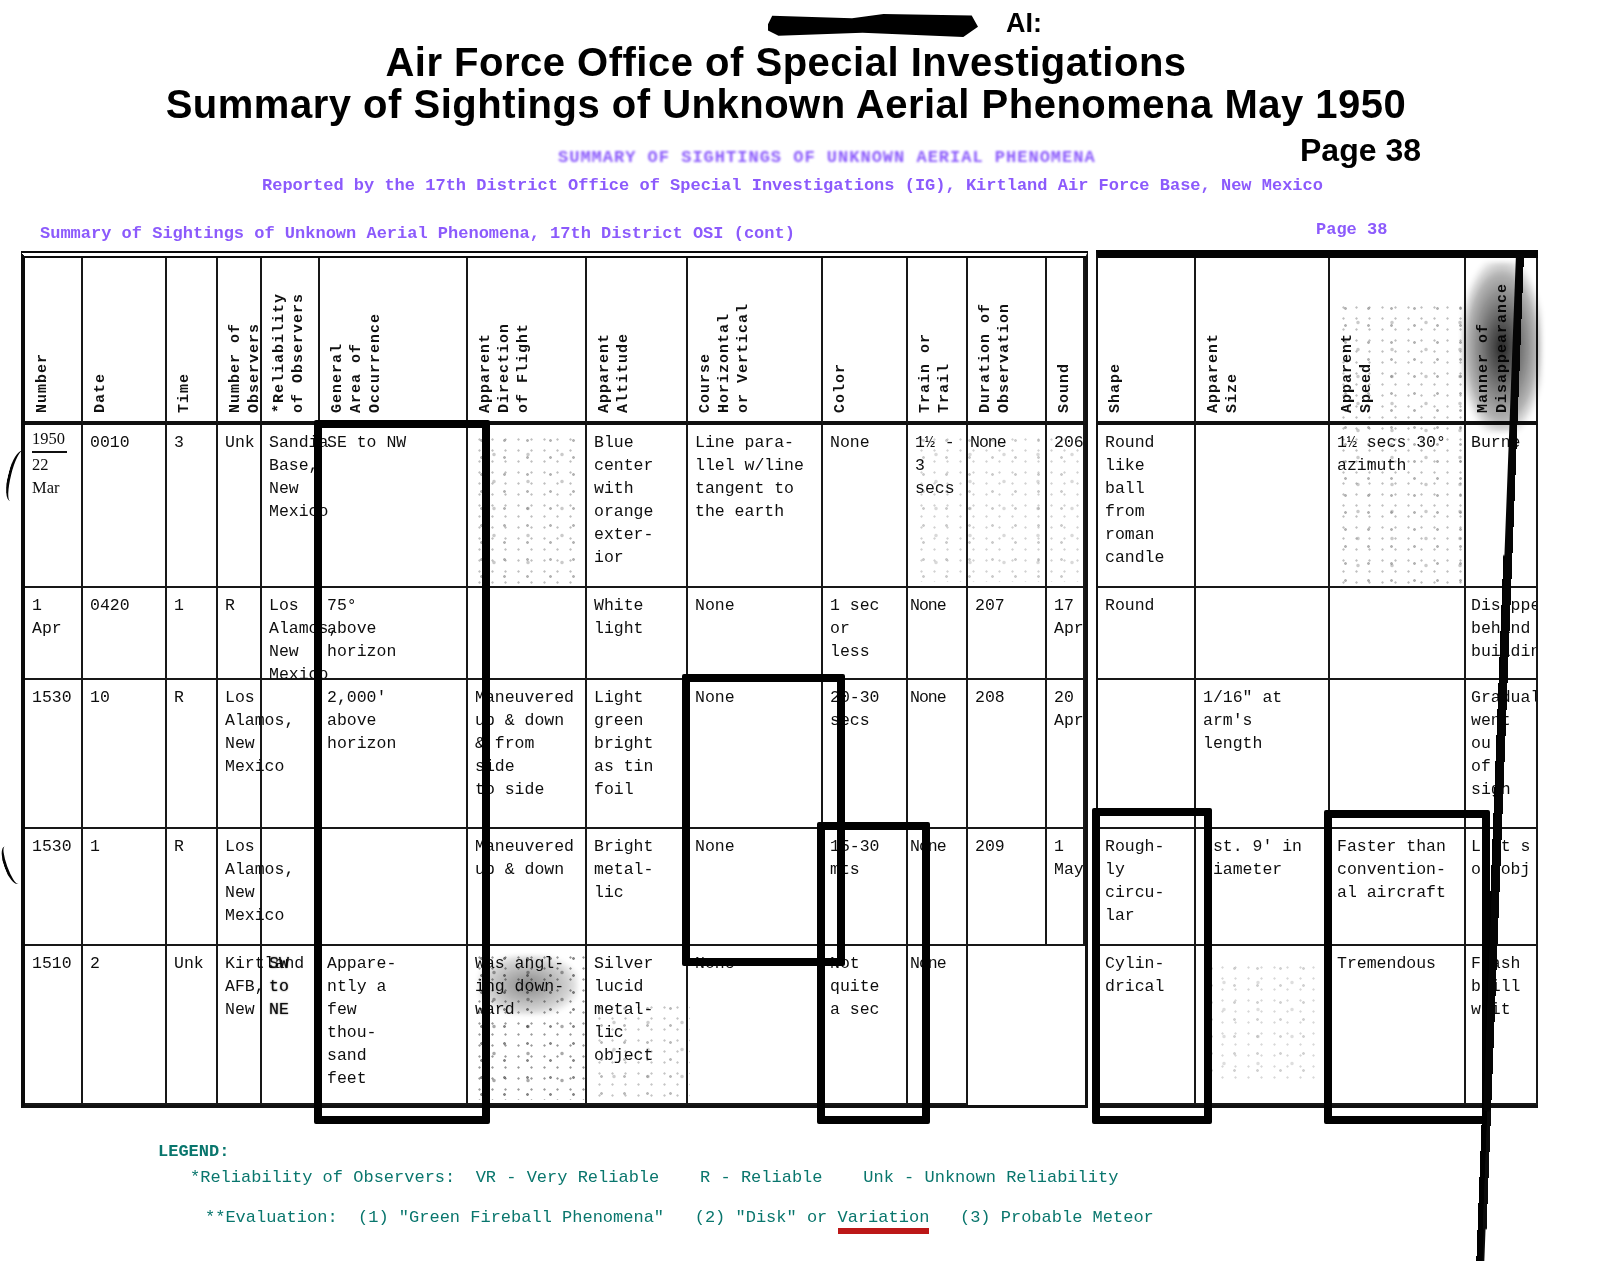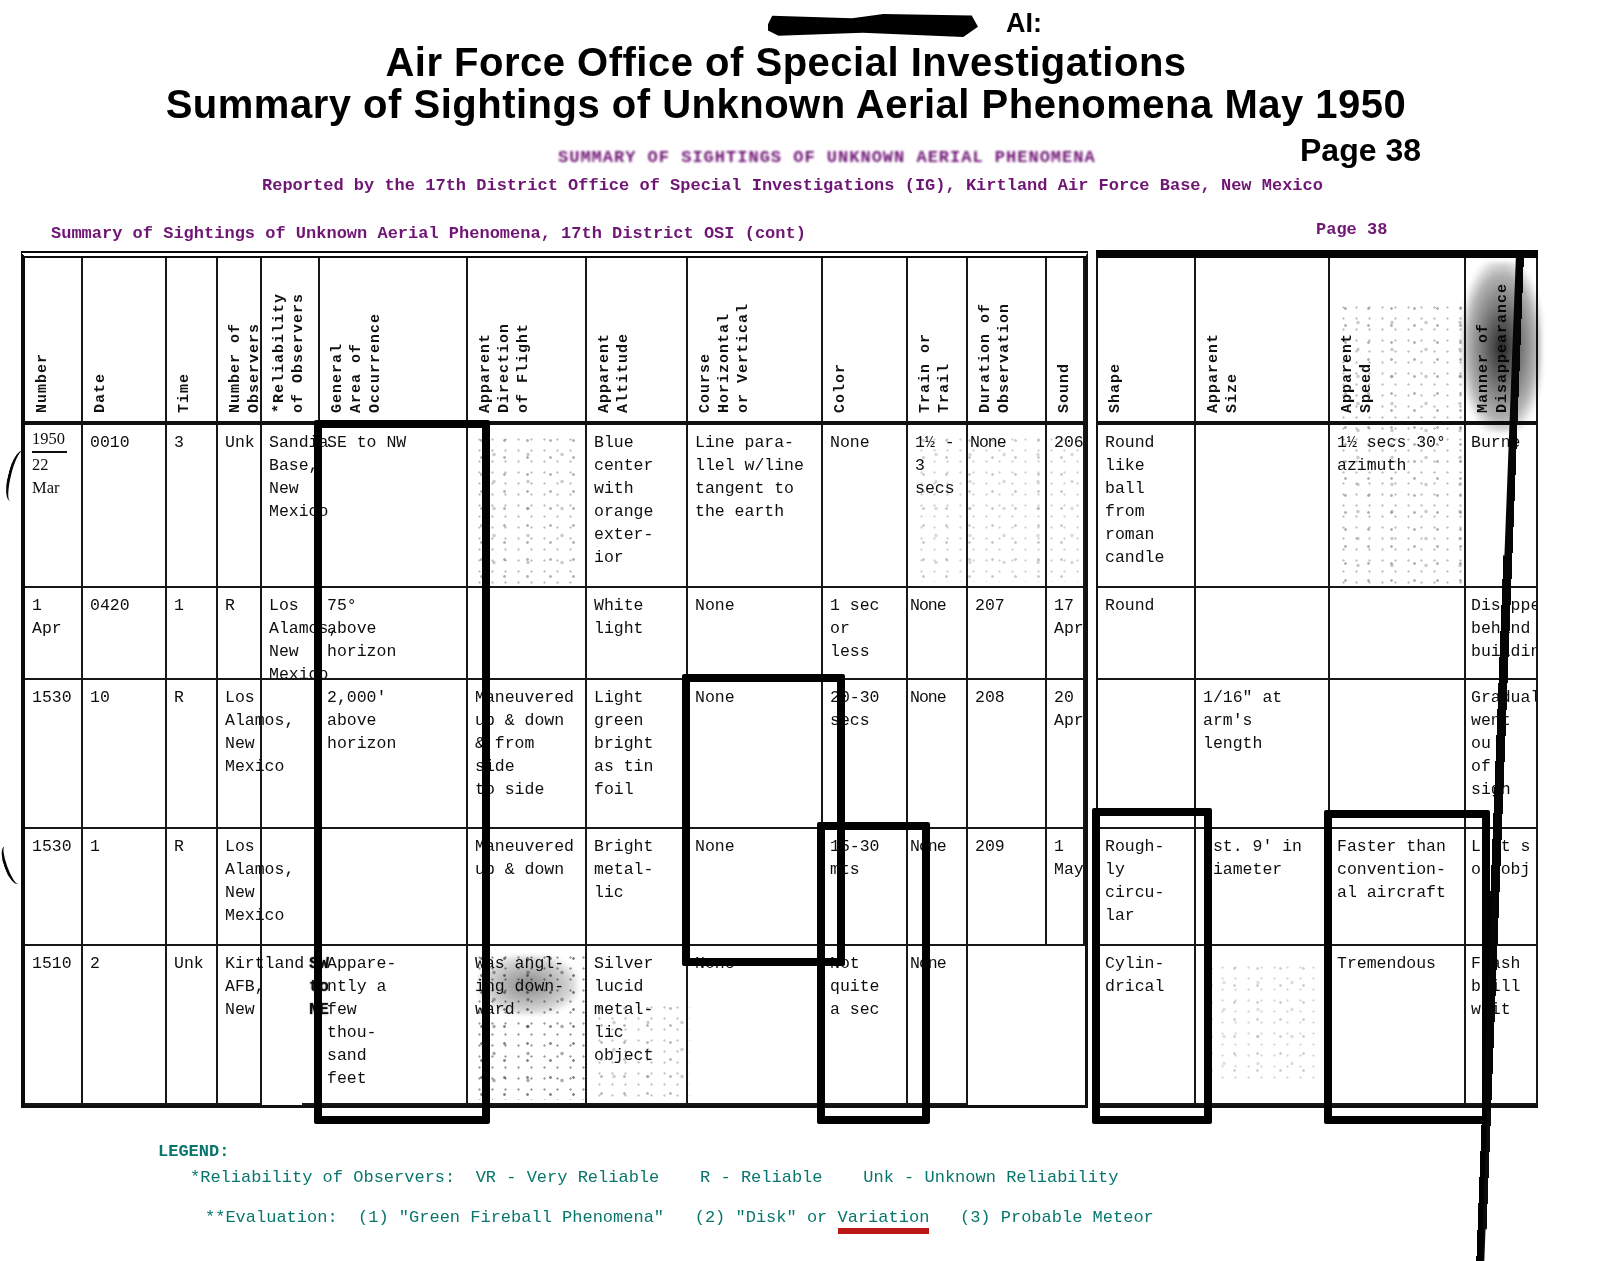--- a/index.html
+++ b/index.html
@@ -4,38 +4,38 @@
 <style>
   html,body{margin:0;padding:0;background:#fff;width:1600px;height:1261px;position:relative;overflow:hidden;
     font-family:"Liberation Mono","DejaVu Sans Mono",monospace;color:#141414;}
   
   .bigtitle{position:absolute;left:0;width:1572px;text-align:center;font-family:"Liberation Sans",sans-serif;
     font-weight:700;font-size:40px;color:#000;letter-spacing:.5px;}
   .pagelabel{position:absolute;left:1300px;top:132px;font-family:"Liberation Sans",sans-serif;
     font-weight:700;font-size:32px;color:#000;}
   
   #scan{position:absolute;inset:0;filter:blur(.35px) contrast(1.05);}
-  .typed{position:absolute;white-space:pre;color:#701a75;}
+  .typed{position:absolute;white-space:pre;color:#8b5cf6;}
   .smeared{font-weight:700;filter:blur(.9px);letter-spacing:1px;}
   
   .grid{position:absolute;display:grid;box-sizing:content-box;background:transparent;}
   #gridL{left:21px;top:251px;border:3px solid #161616;border-top:7px double #111;border-left:4px solid #111;
     grid-template-columns:58px 84px 51px 44px 58px 148px 119px 101px 135px 85px 60px 79px 38px;
     grid-template-rows:167px 163px 92px 149px 117px 159px;}
   #gridR{left:1096px;top:250px;border-top:8px solid #0a0a0a;border-left:2px solid #161616;border-bottom:3px solid #161616;
     grid-template-columns:98px 134px 136px 72px;
     grid-template-rows:167px 163px 92px 149px 117px 159px;}
   .hc,.dc{border-right:2px solid #1d1d1d;border-bottom:2px solid #1d1d1d;position:relative;box-sizing:border-box;}
   .hc{display:flex;align-items:flex-end;justify-content:flex-start;padding:4px 2px 8px 8px;border-bottom:4px solid #151515;}
   .vt{writing-mode:vertical-rl;transform:rotate(180deg);white-space:pre-line;
     font:600 15px/19px "Liberation Mono","DejaVu Sans Mono",monospace;letter-spacing:1px;color:#161616;}
   .dc{padding:6px 3px 4px 7px;font-size:16.5px;line-height:23px;white-space:pre-line;color:#131313;overflow:visible;}
   .manner{overflow:hidden;padding-left:5px;}
   .tight{padding-left:2px;letter-spacing:-1px;}
-  .heavy{font-weight:700;filter:blur(.5px);text-shadow:0 0 1.5px rgba(0,0,0,.8);margin-left:40px;}
+  .heavy{font-weight:400;filter:blur(.5px);text-shadow:0 0 1.5px rgba(0,0,0,.8);}
   .yr{display:block;width:max-content;border-bottom:2px solid #151515;padding:0 2px 1px 0;}
   .day{display:block;}
   
   .hbox{position:absolute;border:8px solid #070707;background:transparent;z-index:6;border-radius:2px;}
   
   .noise{position:absolute;z-index:1;pointer-events:none;opacity:.5;filter:blur(.2px);
     background-image:radial-gradient(circle,rgba(10,10,10,.6) 0 1px,transparent 1.7px),
       radial-gradient(circle,rgba(25,25,25,.45) 0 1.2px,transparent 2.2px),
       radial-gradient(circle,rgba(0,0,0,.5) 0 .8px,transparent 1.5px);
     background-size:23px 17px,34px 27px,13px 11px;background-position:0 0,7px 9px,3px 2px;}
@@ -59,21 +59,21 @@
 <div class="bigtitle" style="top:82px">Summary of Sightings of Unknown Aerial Phenomena May 1950</div>
 <div class="pagelabel">Page 38</div>
 
 <div id="scan">
 
   <div class="redact"></div>
   <div class="redact-rem">AI:</div>
 
   <div class="typed smeared" style="left:558px;top:148px;font-size:17px;">SUMMARY OF SIGHTINGS OF UNKNOWN AERIAL PHENOMENA</div>
   <div class="typed" style="left:262px;top:176px;font-size:17px;font-weight:600;">Reported by the 17th District Office of Special Investigations (IG), Kirtland Air Force Base, New Mexico</div>
-  <div class="typed" style="left:51px;top:224px;font-size:17px;font-weight:600;">Summary of Sightings of Unknown Aerial Phenomena, 17th District OSI (cont)</div>
+  <div class="typed" style="left:40px;top:224px;font-size:17px;font-weight:600;">Summary of Sightings of Unknown Aerial Phenomena, 17th District OSI (cont)</div>
   <div class="typed" style="left:1316px;top:220px;font-size:17px;font-weight:600;">Page 38</div>
 
   <div class="noise" style="left:470px;top:432px;width:112px;height:152px;"></div>
   <div class="noise" style="left:912px;top:432px;width:170px;height:150px;opacity:.35;"></div>
   <div class="noise" style="left:1334px;top:300px;width:130px;height:290px;"></div>
   <div class="noise" style="left:470px;top:950px;width:115px;height:150px;opacity:.8;"></div>
   <div class="noise" style="left:590px;top:1000px;width:100px;height:100px;opacity:.45;"></div>
   <div class="noise" style="left:1200px;top:960px;width:120px;height:120px;opacity:.3;"></div>
   <div class="smudge" style="left:1462px;top:262px;width:80px;height:170px;"></div>
   <div class="smudge" style="left:478px;top:955px;width:100px;height:60px;opacity:.55;"></div>

